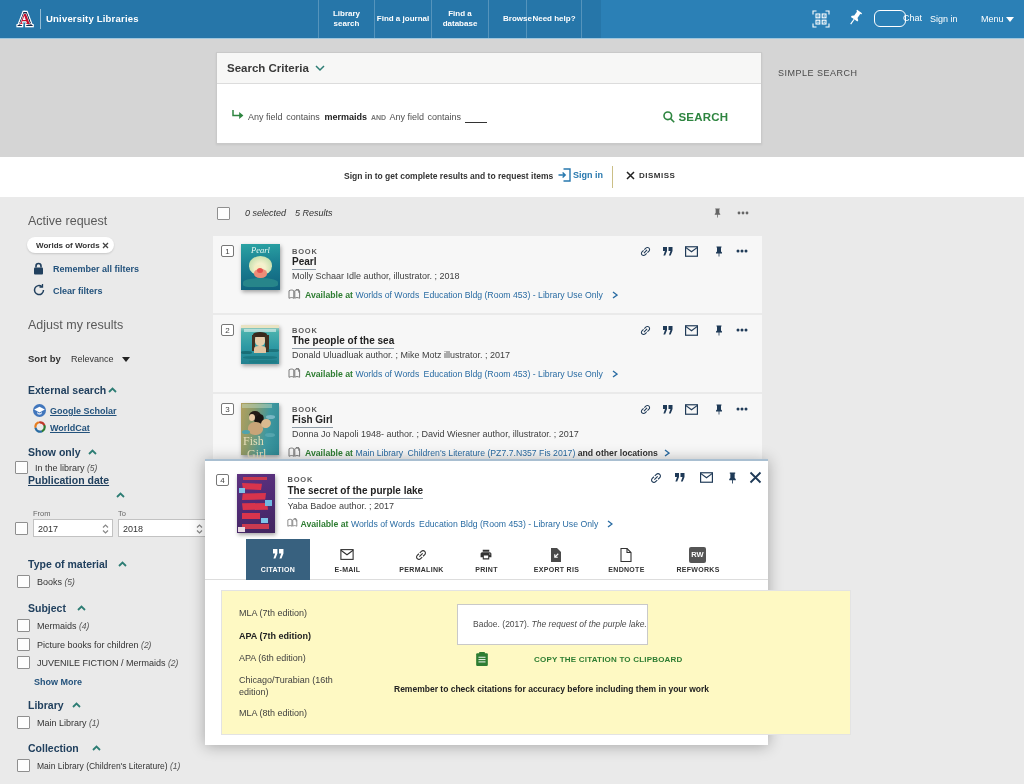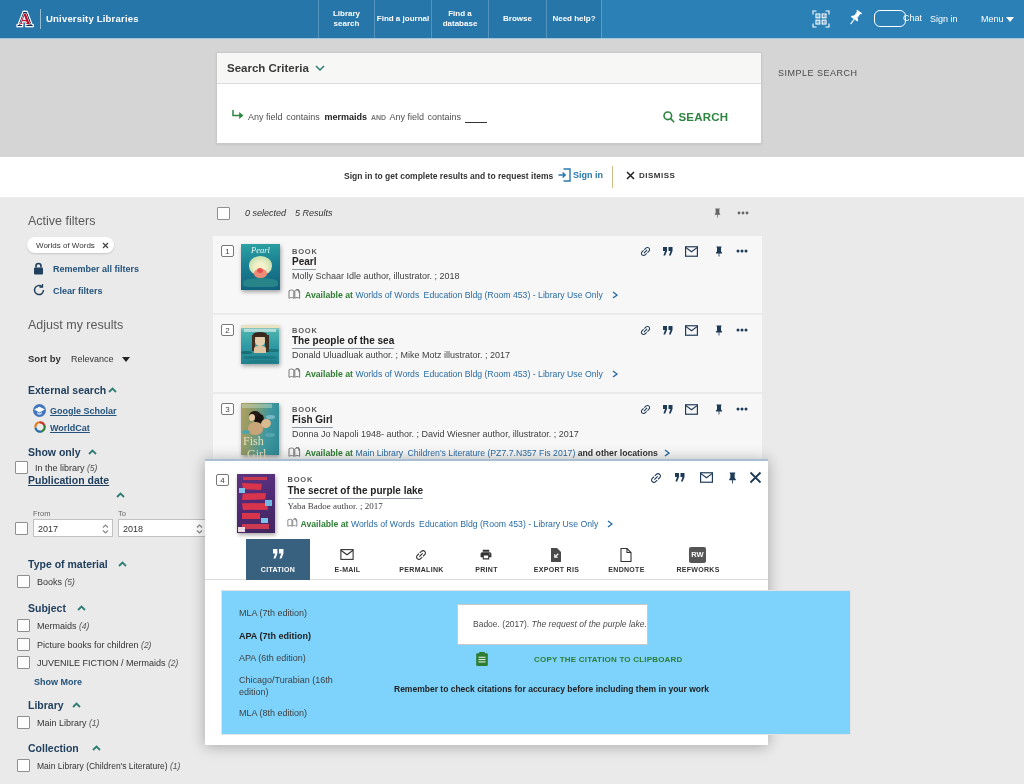--- a/index.html
+++ b/index.html
@@ -49,40 +49,40 @@
 .row-auth { position:absolute; left:79px; top:35px; font-size:9px; color:#404040; white-space:nowrap; }
 .row-avail { position:absolute; left:92px; top:53.5px; font-size:8.7px; white-space:nowrap; }
 .green { color:#2e7d32; font-weight:bold; }
 .bluelink { color:#2a6ca3; }
 .ricons { position:absolute; top:9px; left:0; width:100%; }
 
 
 #card4 { position:absolute; left:205px; top:459px; width:563px; height:286px; background:#fff; border-top:2px solid #a9bfd1; box-shadow:0 1px 14px rgba(0,0,0,0.3); }
 .tab { position:absolute; top:78px; height:41px; text-align:center; }
 .tab-lbl { position:absolute; top:27px; width:100%; text-align:center; font-size:7px; font-weight:bold; letter-spacing:0.3px; color:#333; }
-#cit-panel { position:absolute; left:16px; top:129px; width:630px; height:145px; background:#7dd3fc; border:1px solid #e3e3e3; }
+#cit-panel { position:absolute; left:16px; top:129px; width:630px; height:145px; background:#fef9c3; border:1px solid #e3e3e3; }
 .cit-item { position:absolute; left:17px; font-size:9px; color:#3f3f3f; width:100px; line-height:1.35; }
 </style>
 </head>
 <body>
 
 <div id="header">
   <div id="header-left"></div>
   <svg style="position:absolute;top:7px;left:16px;" width="18" height="22" viewBox="0 0 18 22">
     <text x="9" y="18.5" text-anchor="middle" font-family="Liberation Serif" font-weight="bold" font-size="21" fill="#11294b" stroke="#fff" stroke-width="2.6" paint-order="stroke">A</text>
     <text x="9" y="18.5" text-anchor="middle" font-family="Liberation Serif" font-weight="bold" font-size="21" fill="#11294b">A</text>
     <text x="9" y="16.8" text-anchor="middle" font-family="Liberation Serif" font-weight="bold" font-size="14.5" fill="#c8102e" stroke="#fff" stroke-width="1" paint-order="stroke">A</text>
   </svg>
   <div id="hdr-divider"></div>
   <div id="hdr-title">University Libraries</div>
   <div class="nav-item" style="left:318px; width:56px;">Library<br>search</div>
   <div class="nav-item" style="left:374px; width:57px;">Find a journal</div>
   <div class="nav-item" style="left:431px; width:57px;">Find a<br>database</div>
   <div class="nav-item" style="left:488px; width:58px;">Browse</div>
-  <div class="nav-item" style="left:546px; width:56px; border-right:1px solid rgba(255,255,255,0.22);">Need help?</div>
+  <div class="nav-item" style="left:526px; width:56px; border-right:1px solid rgba(255,255,255,0.22);">Need help?</div>
   <svg style="position:absolute;left:812px;top:10px;" width="18" height="18" viewBox="0 0 18 18" fill="none" stroke="#fff" stroke-width="1.1">
     <path d="M1 4.5 V1 h3.5 M13.5 1 H17 v3.5 M17 13.5 V17 h-3.5 M4.5 17 H1 v-3.5"></path>
     <rect x="4" y="4" width="3.8" height="3.8"></rect>
     <rect x="10.2" y="4" width="3.8" height="3.8"></rect>
     <rect x="4" y="10.2" width="3.8" height="3.8"></rect>
     <rect x="10.2" y="10.2" width="3.8" height="3.8"></rect>
     <rect x="5.4" y="5.4" width="1.2" height="1.2" fill="#fff" stroke="none"></rect>
     <rect x="11.6" y="5.4" width="1.2" height="1.2" fill="#fff" stroke="none"></rect>
     <rect x="5.4" y="11.6" width="1.2" height="1.2" fill="#fff" stroke="none"></rect>
     <rect x="11.6" y="11.6" width="1.2" height="1.2" fill="#fff" stroke="none"></rect>
@@ -139,23 +139,23 @@
   </svg>
   <div id="banner-signin">Sign in</div>
   <div id="banner-sep"></div>
   <svg style="position:absolute; left:626px; top:13.5px;" width="9" height="9" viewBox="0 0 9 9" stroke="#222" stroke-width="1.5">
       <path d="M1 1 L8 8 M8 1 L1 8"></path>
     </svg>
   <div id="banner-dismiss">DISMISS</div>
 </div>
 
 <div id="sidebar">
-  <div class="sb-big" style="top:214px;">Active filters</div>
+  <div class="sb-big" style="top:214px;">Active request</div>
   <div style="position:absolute; left:27px; top:237px; width:87px; height:16px; background:#fff; border-radius:8px; box-shadow:0 1px 2px rgba(0,0,0,0.15);">
-    <span style="position:absolute; left:9px; top:4px; font-size:8px; font-weight:normal; color:#333;">Worlds of Words</span>
+    <span style="position:absolute; left:9px; top:4px; font-size:8px; font-weight:bold; color:#333;">Worlds of Words</span>
     <svg style="position:absolute; right:5px; top:4.5px;" width="7" height="7" viewBox="0 0 7 7" stroke="#444" stroke-width="1.3">
         <path d="M1 1 L6 6 M6 1 L1 6"></path>
       </svg>
   </div>
   <svg style="position:absolute; left:33px; top:262px;" width="11" height="13" viewBox="0 0 11 13" fill="#21405e">
       <rect x="1" y="5.5" width="9" height="7" rx="1"></rect>
       <path d="M3 5.5 V4 a2.5 2.5 0 0 1 5 0 v1.5" fill="none" stroke="#21405e" stroke-width="1.6"></path>
     </svg>
   <span class="sb-link" style="position:absolute; left:53px; top:264px;">Remember all filters</span>
   <svg style="position:absolute; left:33px; top:284px;" width="12" height="12" viewBox="0 0 12 12" fill="none" stroke="#21405e" stroke-width="1.5">
@@ -418,21 +418,21 @@
       <div style="position:absolute; left:5px; top:29px; width:26px; height:7px; background:#d8344c; clip-path:polygon(0 4%,97% 0,100% 96%,3% 100%);"></div>
       <div style="position:absolute; left:5px; top:39px; width:18px; height:6px; background:#d8344c;"></div>
       <div style="position:absolute; left:2px; top:14px; width:6px; height:5px; background:#7fc4e8;"></div>
       <div style="position:absolute; left:28px; top:26px; width:7px; height:6px; background:#6fb9e2;"></div>
       <div style="position:absolute; left:5px; top:50px; width:27px; height:4.5px; background:#cb3a50;"></div>
       <div style="position:absolute; left:1px; top:53px; width:7px; height:5px; background:#e9dae2;"></div>
       <div style="position:absolute; left:24px; top:44px; width:7px; height:5px; background:#7fc4e8;"></div>
     </div>
     <div class="book-label" style="left:82.5px; top:14px;">BOOK</div>
     <div class="row-title" style="left:82.5px; top:24px;">The secret of the purple lake</div>
-    <div class="row-auth" style="left:82.5px; top:40px;font-family:Liberation Serif, serif;">Yaba Badoe author. ; 2017</div>
+    <div class="row-auth" style="left:82.5px; top:40px;">Yaba Badoe author. ; 2017</div>
     <svg style="position:absolute; left:82px; top:57px;" width="11" height="10" viewBox="0 0 13 11" fill="none" stroke="#7a7a7a" stroke-width="1">
         <path d="M1 1.8 c1.8-1 3.6-1 4.8 0 v7.5 c-1.2-1-3-1-4.8 0 z M11.6 1.8 c-1.8-1-3.6-1-4.8 0 v7.5 c1.2-1 3-1 4.8 0 z"></path>
         <path d="M8 0.5 l2.5-0.3 0.4 3.6"></path>
       </svg>
     <div style="position:absolute; left:95.5px; top:57.5px; font-size:8.7px; white-space:nowrap;"><span class="green">Available at</span> <span class="bluelink">Worlds of Words Education Bldg (Room 453) - Library Use Only</span></div>
     <svg style="position:absolute; left:402px; top:59px;" width="6" height="8" viewBox="0 0 6 8" fill="none" stroke="#2a6ca3" stroke-width="1.4">
         <path d="M1 1 L5 4 L1 7"></path>
       </svg>
 
     <svg style="position:absolute; left:444px; top:10px;" width="14" height="14" viewBox="0 0 24 24" fill="#1f3a57">

